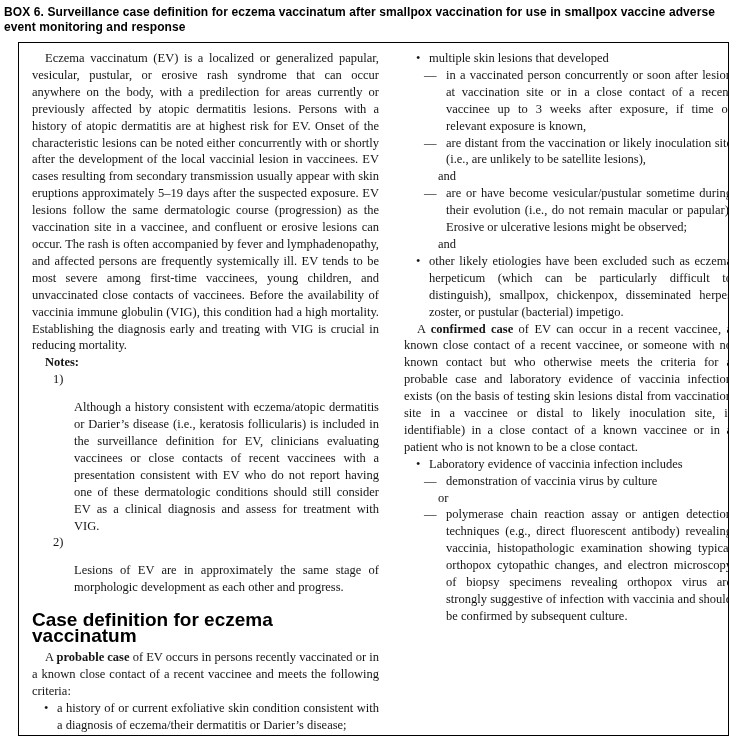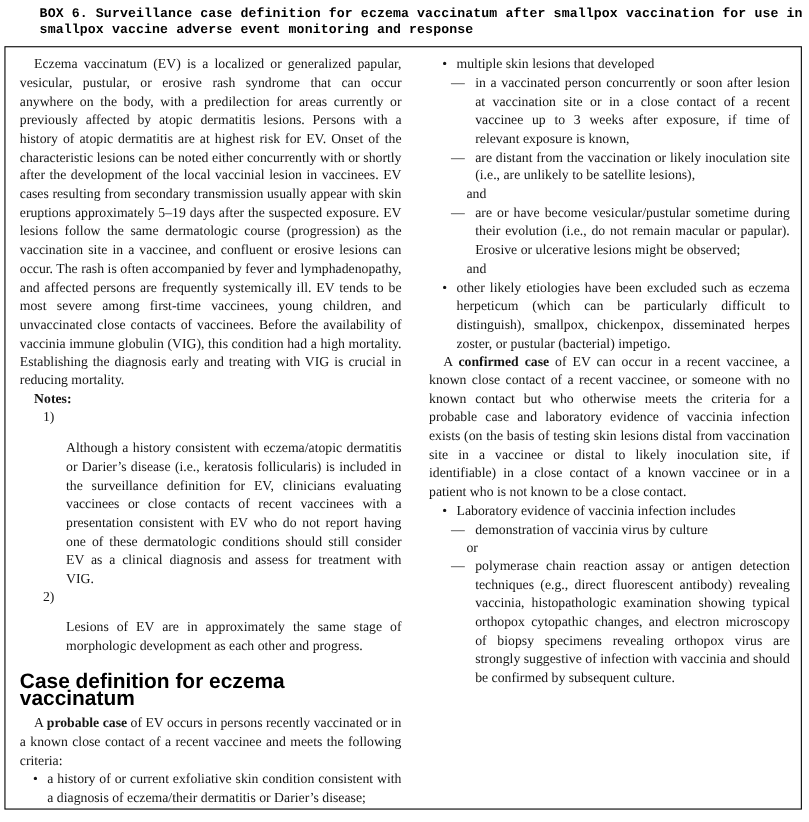--- a/index.html
+++ b/index.html
@@ -8,33 +8,32 @@
   }
   .page {
     position: relative;
     width: 735px;
     height: 747px;
     background: #ffffff;
     overflow: hidden;
     color: #111111;
   }
   .box-title {
-    font-family: Liberation Mono, monospace;
+    font-family: Liberation Sans, sans-serif;
     font-weight: bold;
     font-size: 12px;
     line-height: 15px;
     color: #000000;
     padding: 5px 4px 0 4px;
     letter-spacing: 0.1px;
-    margin-left: 32px;
   }
   .box {
     box-sizing: border-box;
     position: absolute;
-    left: 4px;
+    left: 18px;
     right: 6px;
     top: 42px;
     height: 694px;
     border: 1px solid #000000;
     background: #ffffff;
     display: flex;
     padding: 7px 12px 8px 13px;
     gap: 25px;
     overflow: hidden;
   }

